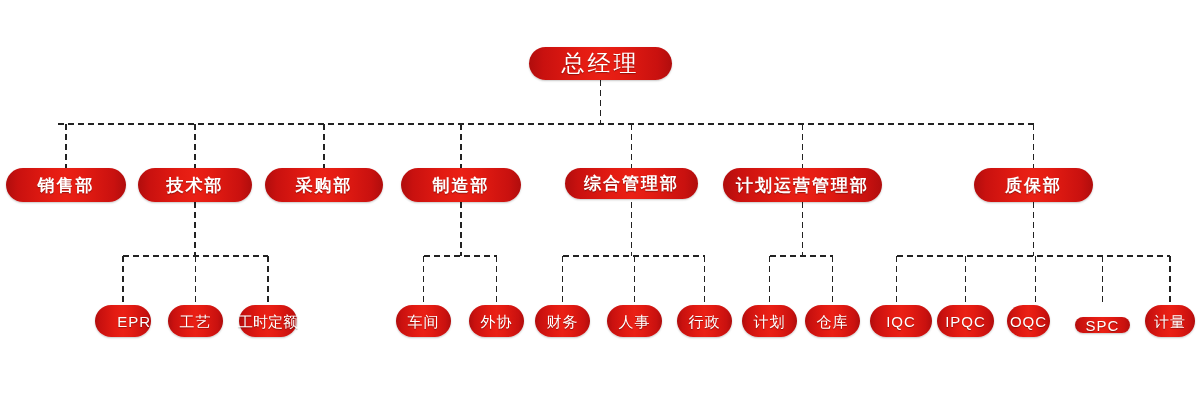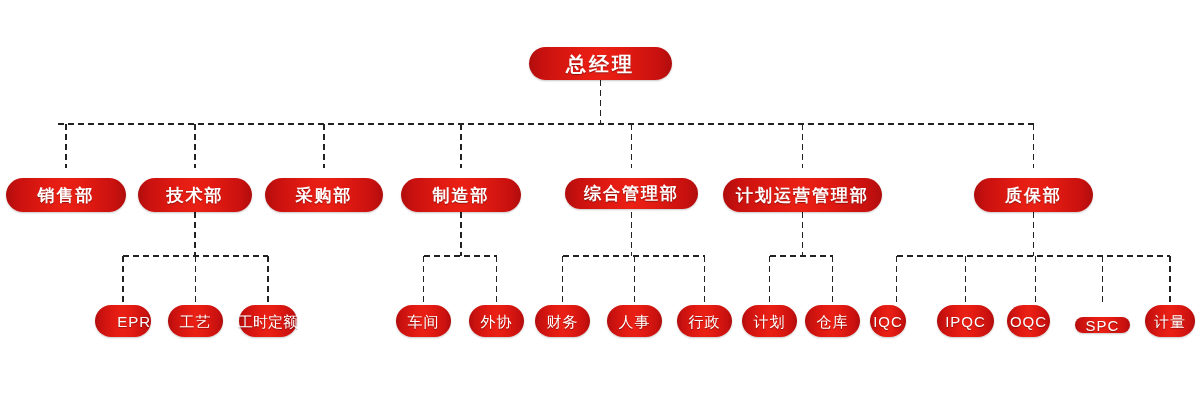--- a/index.html
+++ b/index.html
@@ -47,29 +47,28 @@
         #b00d0d 100%);
     box-shadow: 0 1px 2px rgba(0,0,0,0.22);
     letter-spacing: 1px;
   }
   .node-label {
     display: block;
     line-height: 1;
     pointer-events: none;
   }
   .level-root {
-    font-size: 20px;
-    font-weight: bold;
+    font-size: 23px;
+    font-weight: normal;
     letter-spacing: 3px;
   }
   .level-dept {
     font-size: 17px;
     font-weight: bold;
     letter-spacing: 2px;
-    margin-top: 10px;
   }
   .level-leaf {
     font-size: 15px;
     font-weight: normal;
     letter-spacing: 1px;
   }
   .overflow-label .node-label {
     position: relative;
     z-index: 3;
   }
@@ -166,21 +165,21 @@
       </div>
       <div class="node level-leaf" style="left: 677px; top: 305px; width: 55px; height: 32px;">
         <span class="node-label">行政</span>
       </div>
       <div class="node level-leaf" style="left: 742px; top: 305px; width: 55px; height: 32px;">
         <span class="node-label">计划</span>
       </div>
       <div class="node level-leaf" style="left: 805px; top: 305px; width: 55px; height: 32px;">
         <span class="node-label">仓库</span>
       </div>
-      <div class="node level-leaf" style="left: 870px; top: 305px; width: 36px; height: 32px;">
+      <div class="node level-leaf" style="left: 870px; top: 305px; width: 62px; height: 32px;">
         <span class="node-label">IQC</span>
       </div>
       <div class="node level-leaf" style="left: 937px; top: 305px; width: 57px; height: 32px;">
         <span class="node-label">IPQC</span>
       </div>
       <div class="node level-leaf" style="left: 1007px; top: 305px; width: 43px; height: 32px;">
         <span class="node-label">OQC</span>
       </div>
       <div class="node level-leaf" style="left: 1075px; top: 317px; width: 55px; height: 16px;">
         <span class="node-label">SPC</span>

